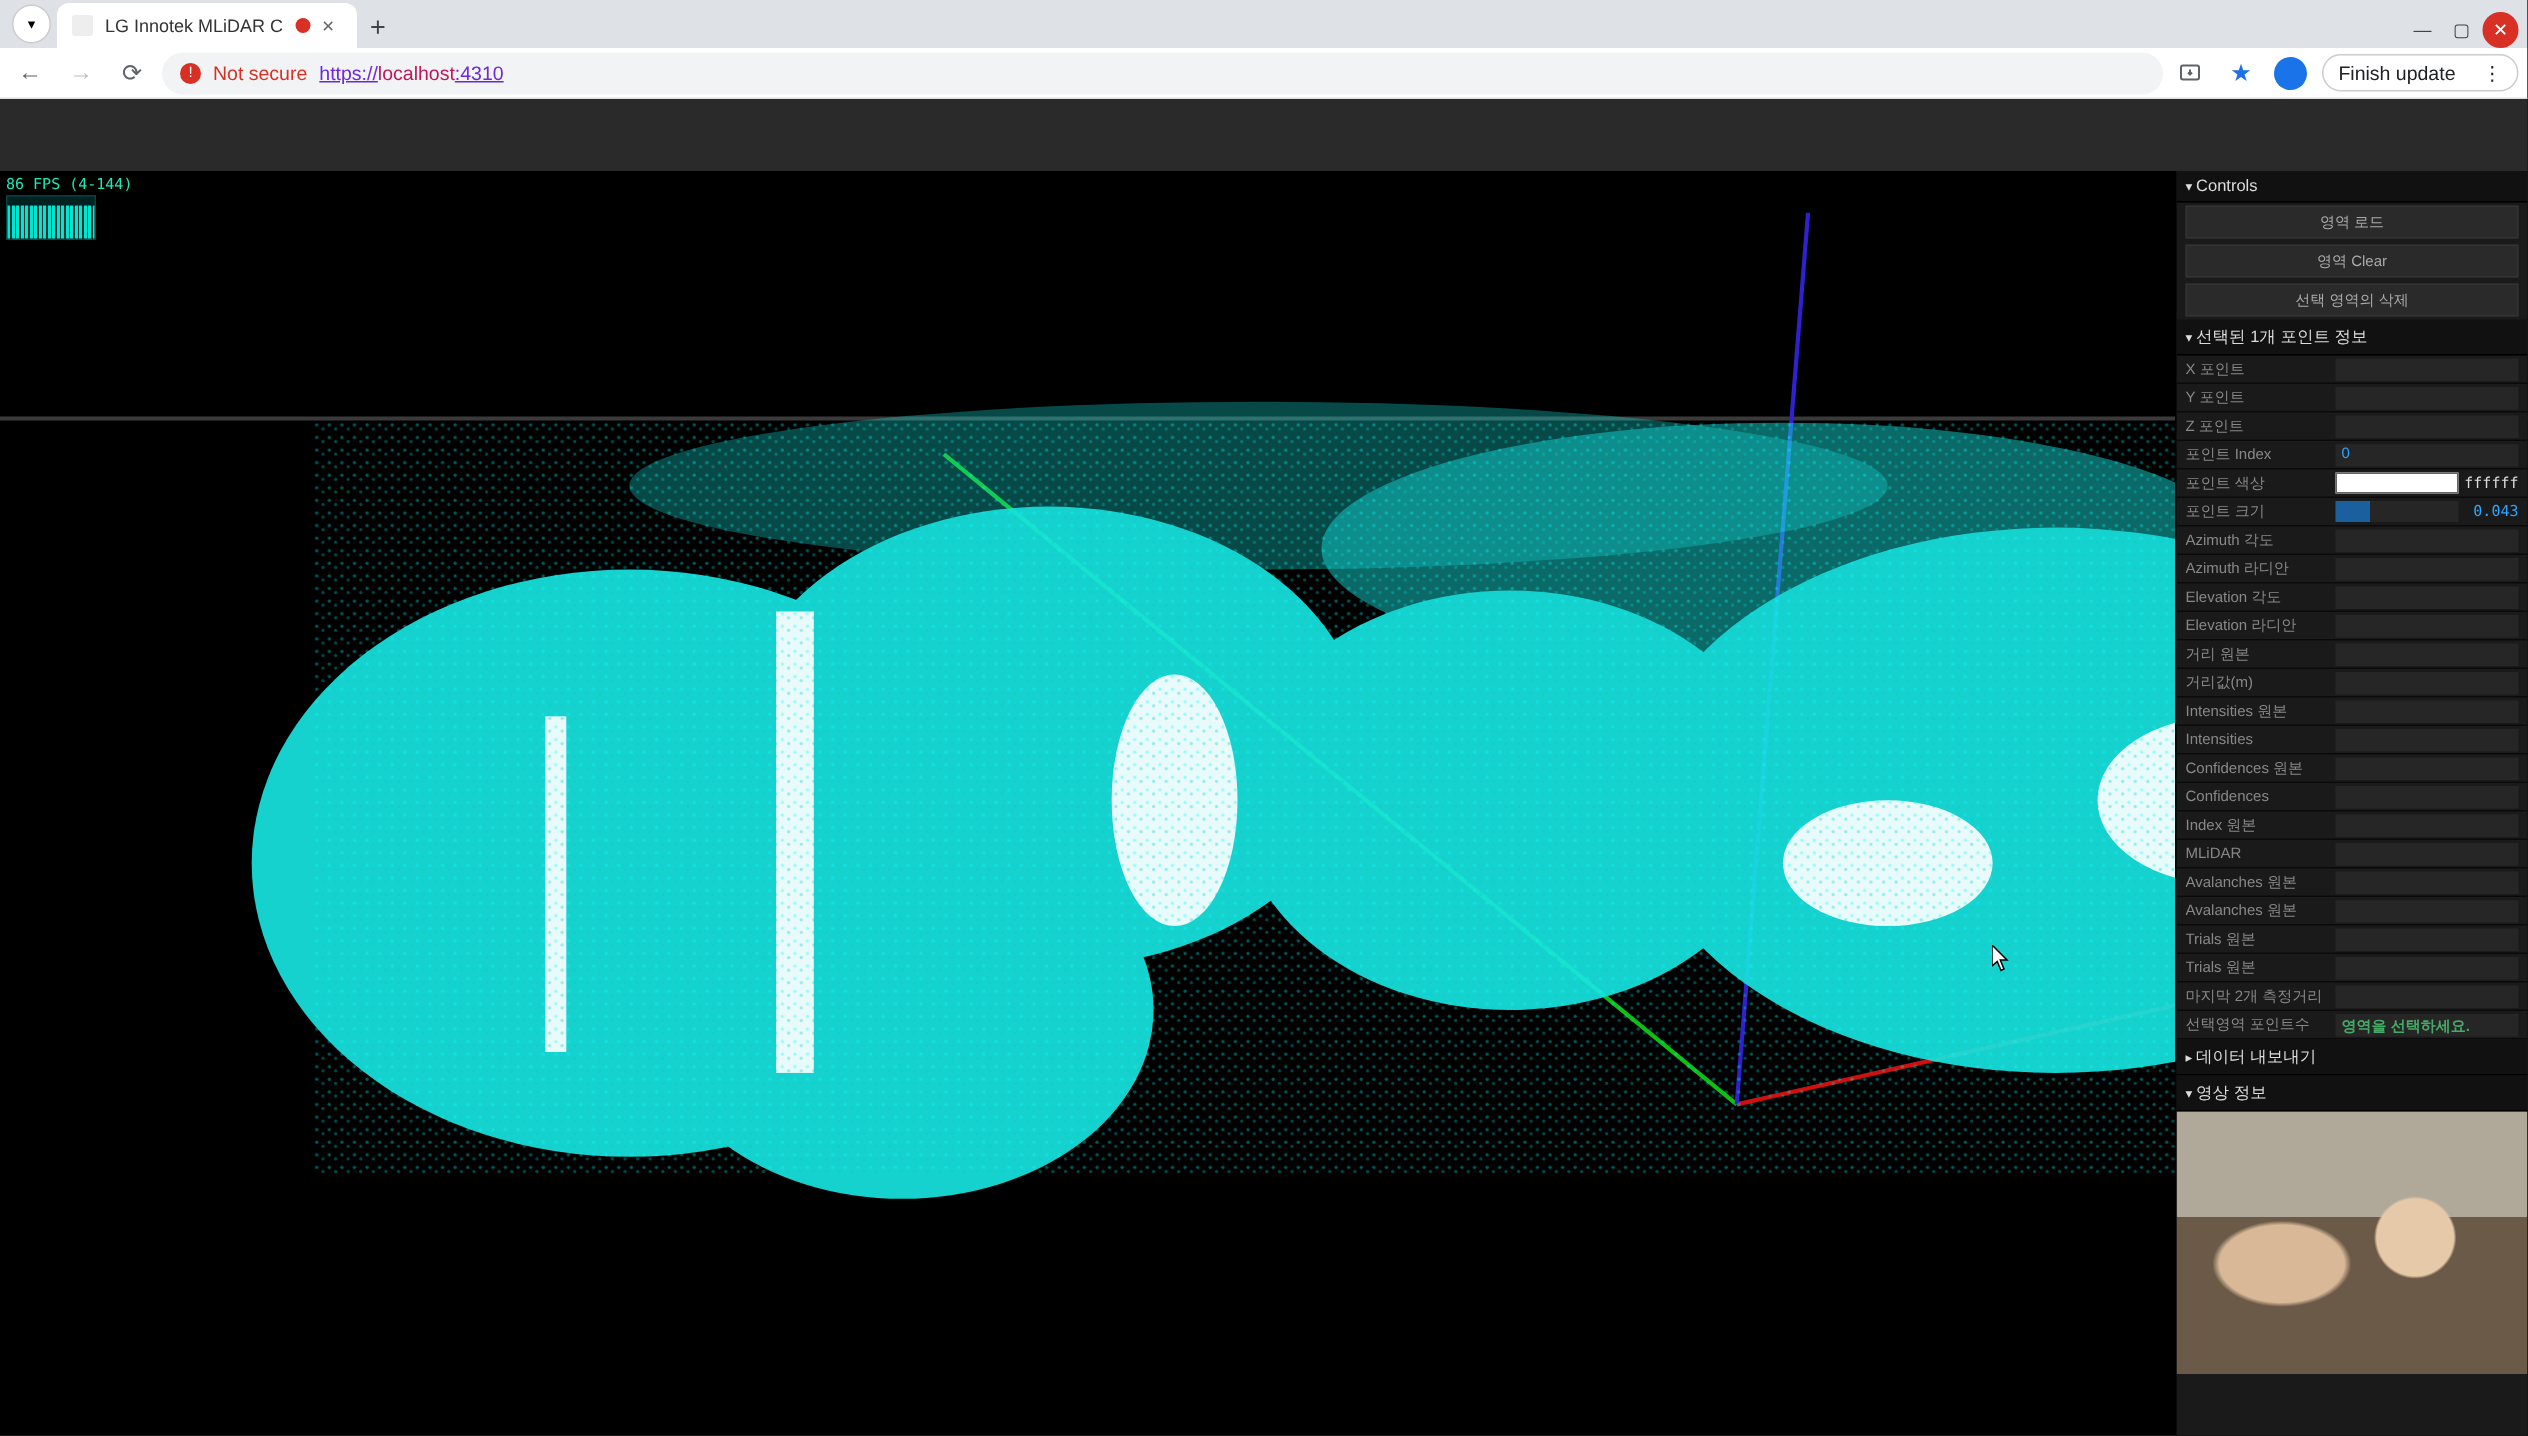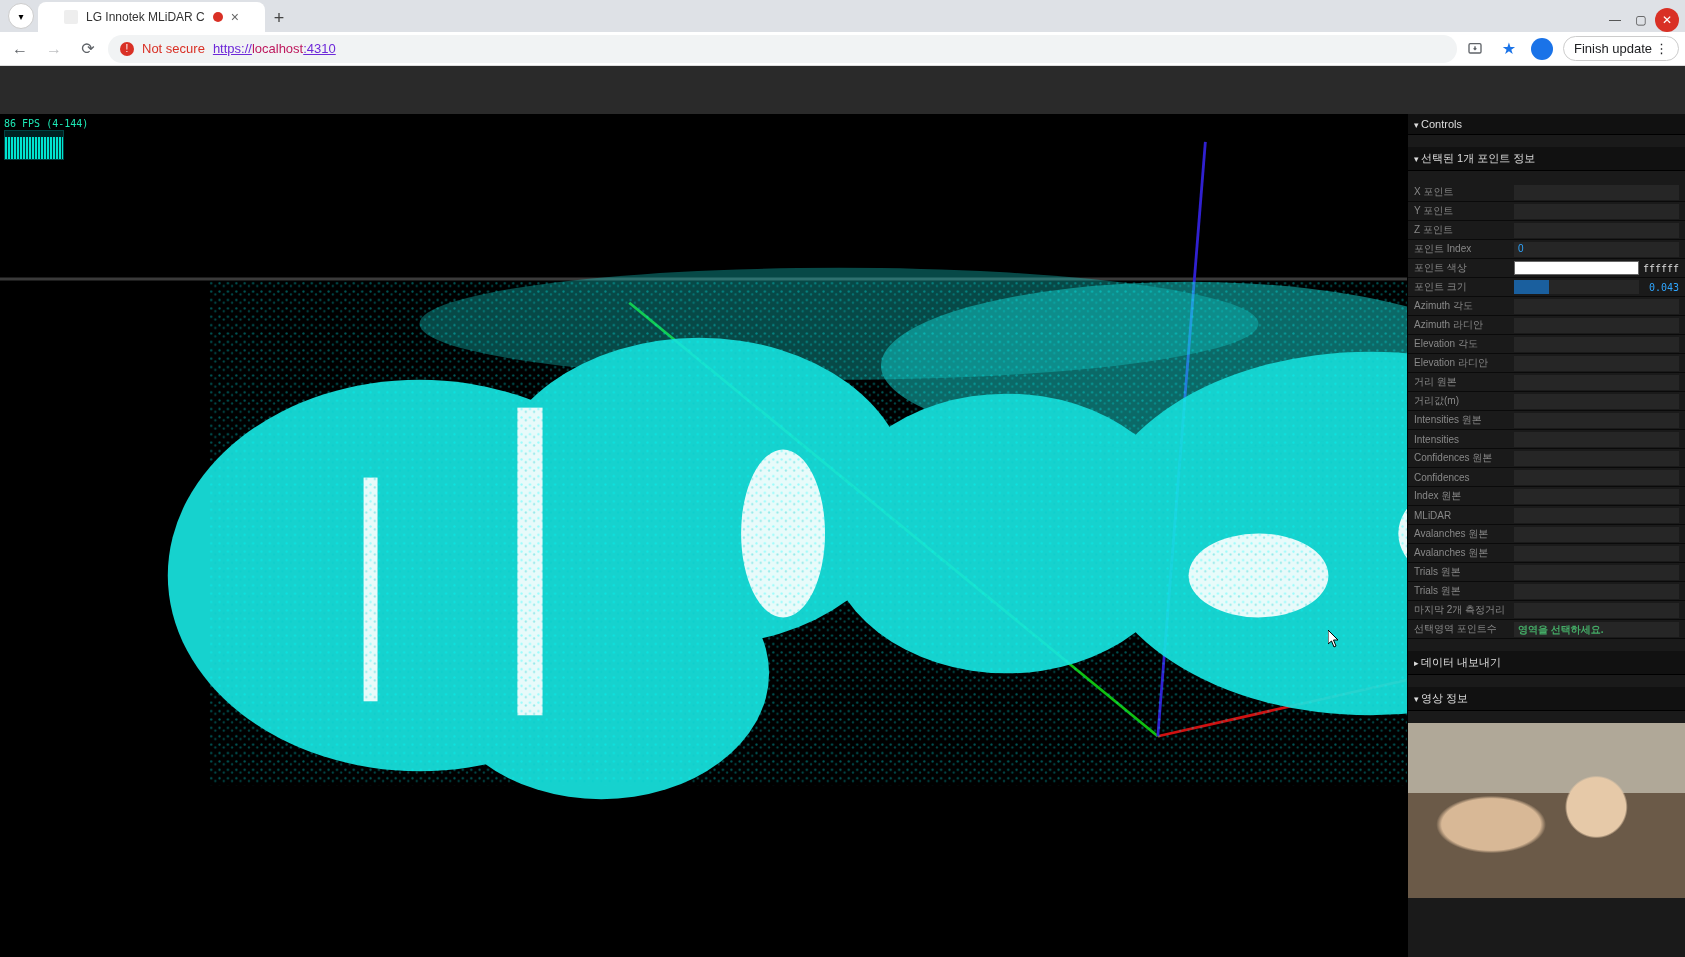--- a/index.html
+++ b/index.html
@@ -10,21 +10,21 @@
     height: 32px; background: #dee1e6; display: flex; align-items: flex-end;
     padding-left: 4px;
   }
   .tab-dropdown-btn {
     width: 26px; height: 26px; margin: 3px 4px; border-radius: 50%; background: #fff;
     border: 1px solid #ccc; display: flex; align-items: center; justify-content: center;
     font-size: 10px; cursor: pointer;
   }
   .tab {
     height: 30px; background: #fff; border-radius: 8px 8px 0 0;
-    display: flex; align-items: center; padding: 0 26px; gap: 8px;
+    display: flex; align-items: center; padding: 0 10px; gap: 8px;
     font-size: 12px; color: #333; min-width: 200px;
   }
   .tab-favicon { width: 14px; height: 14px; border-radius: 2px; background: #eee; }
   .tab-rec { width: 10px; height: 10px; border-radius: 50%; background: #d93025; }
   .tab-close { font-size: 14px; color: #666; cursor: pointer; }
   .new-tab-btn { width: 28px; height: 28px; display:flex; align-items:center; justify-content:center; font-size:18px; color:#444; cursor:pointer; }
   .window-controls { margin-left: auto; display: flex; gap: 2px; padding-right: 6px; }
   .win-btn { width: 24px; height: 24px; border-radius: 50%; display:flex; align-items:center; justify-content:center; font-size:12px; cursor:pointer; }
   .win-min, .win-max { color:#444; }
   .win-close { background:#d93025; color:#fff; }
@@ -40,21 +40,21 @@
   }
   .insecure-icon { width:14px; height:14px; border-radius:50%; background:#d93025; color:#fff; font-size:10px; display:flex; align-items:center; justify-content:center; }
   .insecure-text { color:#d93025; font-weight: 500; }
   .url-text { color:#6d28d9;text-decoration:underline; }
   .url-host { color:#be185d; }
   .right-icons { display:flex; align-items:center; gap:10px; }
   .icon-btn { width:24px; height:24px; display:flex; align-items:center; justify-content:center; color:#5f6368; cursor:pointer; }
   .profile-dot { width:22px; height:22px; border-radius:50%; background:#1a73e8; }
   .update-btn {
     padding: 4px 10px; border-radius: 14px; border:1px solid #ccc;
-    font-size: 13px; color:#202124; display:flex; align-items:center; gap:3px; cursor:pointer;
+    font-size: 13px; color:#202124; display:flex; align-items:center; gap:18px; cursor:pointer;
   }
 
   
   .viewport {
     position: absolute; left:0; right:0; top:66px; bottom:0; background:#000;margin-top:48px;
   }
   .fps-box {
     position:absolute; top:4px; left:4px; font-size:10px; color:#1de9b6;
     font-family: monospace;
   }
@@ -63,25 +63,24 @@
     border:1px solid #044;
   }
   .fps-graph::after {
     content:""; position:absolute; left:0; right:0; bottom:0; top:6px;
     background: repeating-linear-gradient(90deg,#00e5d0 0 2px, #033 2px 3px);
   }
   .cloud-canvas { position:absolute; inset:0; }
 
   
   .panel {
-    position:absolute; top:0; right:0; bottom:0; width:278px;
+    position:absolute; top:0; right:0; bottom:0; width:235px;
     background:#1a1a1a; color:#b8b8b8; font-size:11px;
     display:flex; flex-direction:column; overflow:hidden;
     border-left:1px solid #000;
-    gap:12px;
   }
   .panel-section-title {
     padding:4px 6px; background:#111; color:#ddd;
     font-size:11px; cursor:pointer; user-select:none;
     border-bottom:1px solid #000;
   }
   .panel-section-title::before { content:"▾ "; font-size:9px; }
   .panel-section-title.collapsed::before { content:"▸ "; }
   .panel-body { display:flex; flex-direction:column; }
   .action-btn {
@@ -207,20 +206,25 @@
         <circle cx="1" cy="1" r="0.8" fill="#0ff"></circle>
         <circle cx="4" cy="3" r="0.8" fill="#0cc"></circle>
       </pattern>
     </defs>
   </svg>
 
   <div class="panel">
     <div class="panel-section-title">
       <span>Controls</span>
     </div>
+    <div class="panel-body">
+      <div class="action-btn">영역 로드</div>
+      <div class="action-btn">영역 Clear</div>
+      <div class="action-btn">선택 영역의 삭제</div>
+    </div>
 
     <div class="panel-section-title">
       <span>선택된 1개 포인트 정보</span>
     </div>
     <div class="panel-body">
       <div class="row">
           <div class="row-label">X 포인트</div>
           <div class="row-val"></div>
         </div>
       <div class="row">

